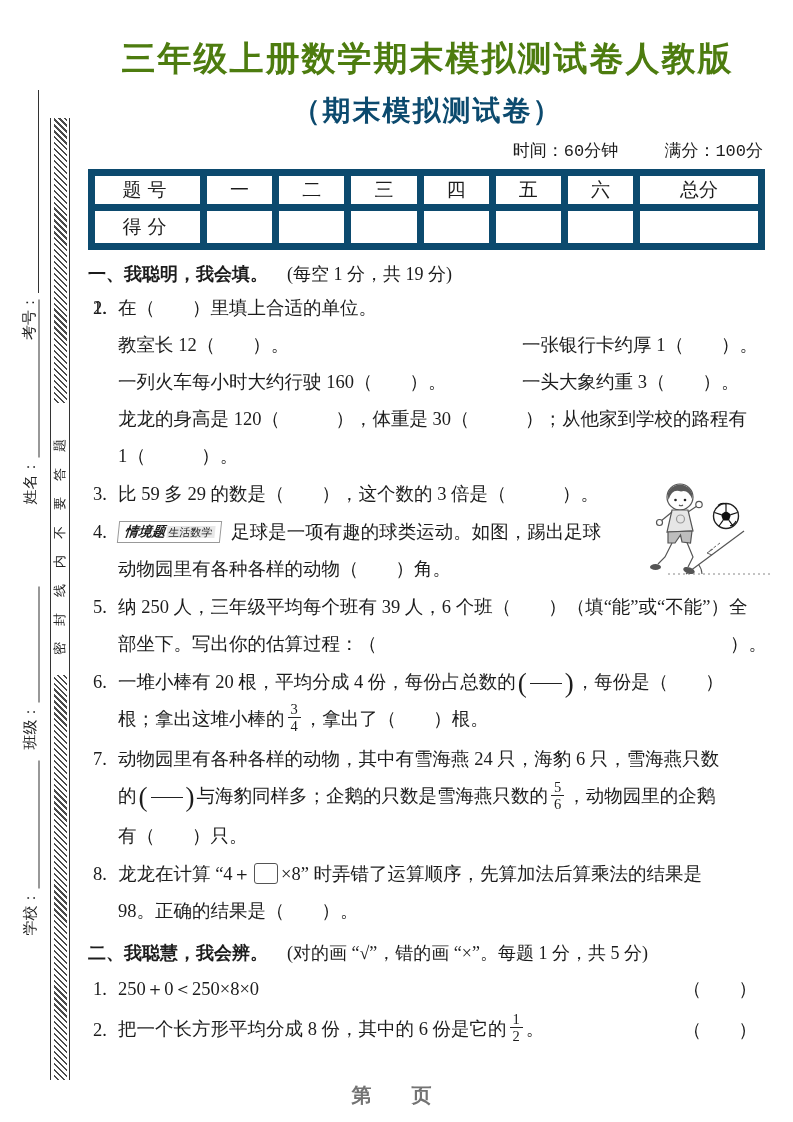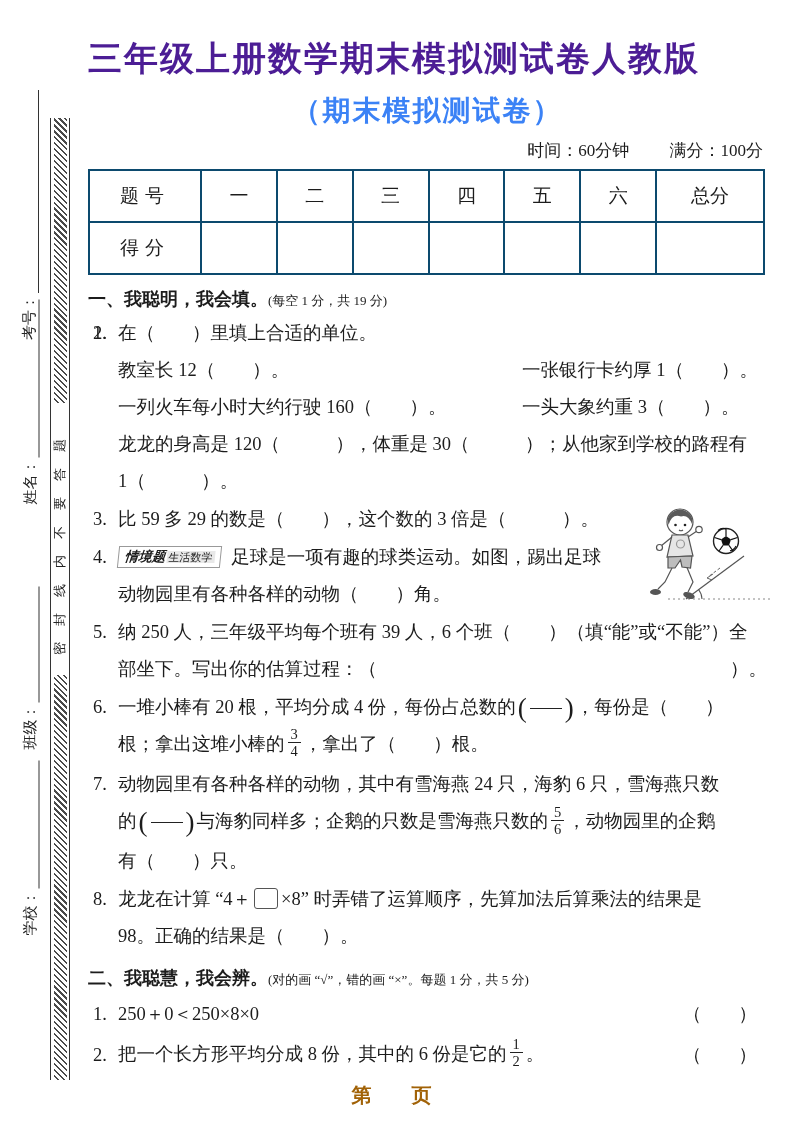--- a/index.html
+++ b/index.html
@@ -34,41 +34,41 @@
   }
   .side-field .blank { flex:1; border-bottom:1.2px solid #333; height:16px; margin-left:2px; }
   .fld-kaohao { width:250px; left:-97px;  top:204px; }
   .fld-xingming { width:205px; left:-74px; top:391px; }
   .fld-banji { width:163px; left:-53px; top:657px; }
   .fld-xuexiao { width:175px; left:-59px; top:837px; }
 
   
   .main { position:absolute; left:88px; top:0; width:679px; }
   .title {
-    margin:36px 0 0; text-align:left; font-weight:bold; letter-spacing:2px;
-    font-family:"Liberation Sans", sans-serif; font-size:34px; color:#4c1d95;
+    margin:36px 0 0; text-align:center; font-weight:bold; letter-spacing:2px;
+    font-family:"Liberation Sans", sans-serif; font-size:34px; color:#4d7c0f;
   }
   .subtitle {
     margin:10px 0 0; text-align:center; font-weight:bold; letter-spacing:2px;
-    font-family:"Liberation Sans", sans-serif; font-size:28px; color:#3b82f6;
-  }
-  .info { text-align:right; font-family:Liberation Serif, serif; font-size:17px; margin:9px 4px 7px 0; }
+    font-family:"Liberation Sans", sans-serif; font-size:28px; color:#0c4a6e;
+  }
+  .info { text-align:right; font-family:Liberation Mono, monospace; font-size:17px; margin:9px 4px 7px 0; }
   .info .gap { margin-left:36px; }
 
   table.score { border-collapse:collapse; width:677px; font-size:19px; }
-  table.score td { border:2px solid #0c4a6e; text-align:center; padding:12px; }
+  table.score td { border:7px solid #0c4a6e; text-align:center; padding:0; }
   table.score tr:nth-child(1) td { height:35px; }
   table.score tr:nth-child(2) td { height:39px;border-radius:16px; }
   table.score td.lab { width:112px; letter-spacing:6px; }
 
   .content { margin-top:12px; font-size:18.5px; }
   .nw { white-space:nowrap; }
   .sec-head { margin:12px 0 2px; white-space:nowrap; }
   .sec-head .bold { font-family:"Liberation Sans", sans-serif; font-weight:bold; font-size:18px;margin-top:46px; }
-  .sec-head .note { font-size:13px; }
+  .sec-head .note { font-size:18px;margin-left:19px; }
 
   .q { position:relative; padding-left:30px; margin-top:7px; line-height:31px; }
   .qnum { position:absolute; left:5px; }
   .subline { margin-top:6px; line-height:31px; position:relative; }
   .pair .right { position:absolute; left:404px; top:0; }
 
   .flexline { display:flex; }
   .flexline .spacer { flex:1; }
 
   
@@ -93,21 +93,21 @@
 
   .q4wrap { position:relative; }
   .soccer-fig { position:absolute; right:-6px; top:-46px; width:135px; height:112px; }
 
   
   .s2item { position:relative; padding-left:30px; margin-top:9px; line-height:31px; display:flex; align-items:center; }
   .s2item .ans { margin-left:auto; margin-right:10px; white-space:nowrap; }
 
   .footer {
     position:absolute; bottom:13px; left:0; width:793px; text-align:center;
-    font-family:"Liberation Sans", sans-serif; font-weight:bold; font-size:20px; letter-spacing:10px; color:#a16207;
+    font-family:"Liberation Sans", sans-serif; font-weight:bold; font-size:20px; letter-spacing:10px; color:#737373;
   }
 </style>
 </head>
 <body>
 
 <div class="seal-strip">
   <div class="hatch top"></div>
   <div class="seal-text-box">
     <span class="seal-text">密封线内不要答题</span>
   </div>

